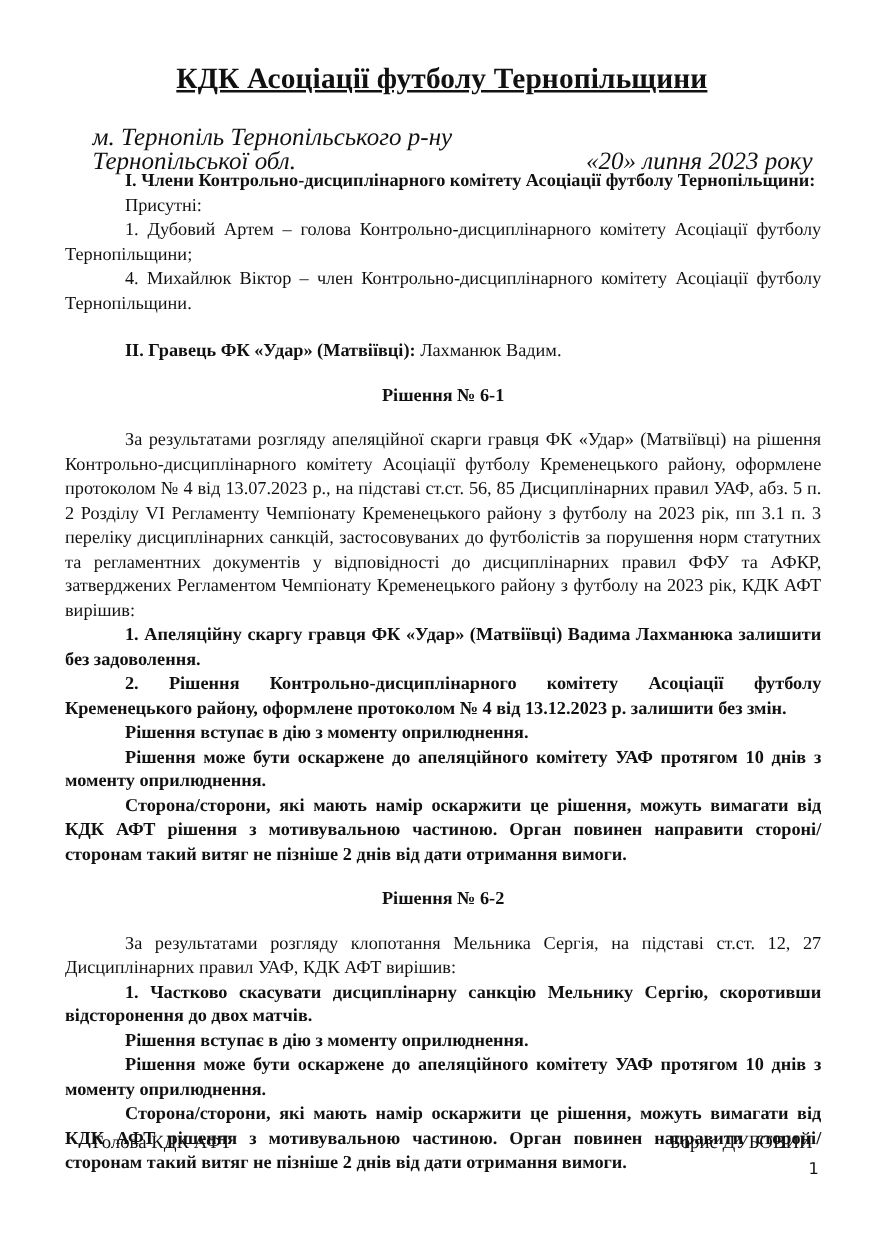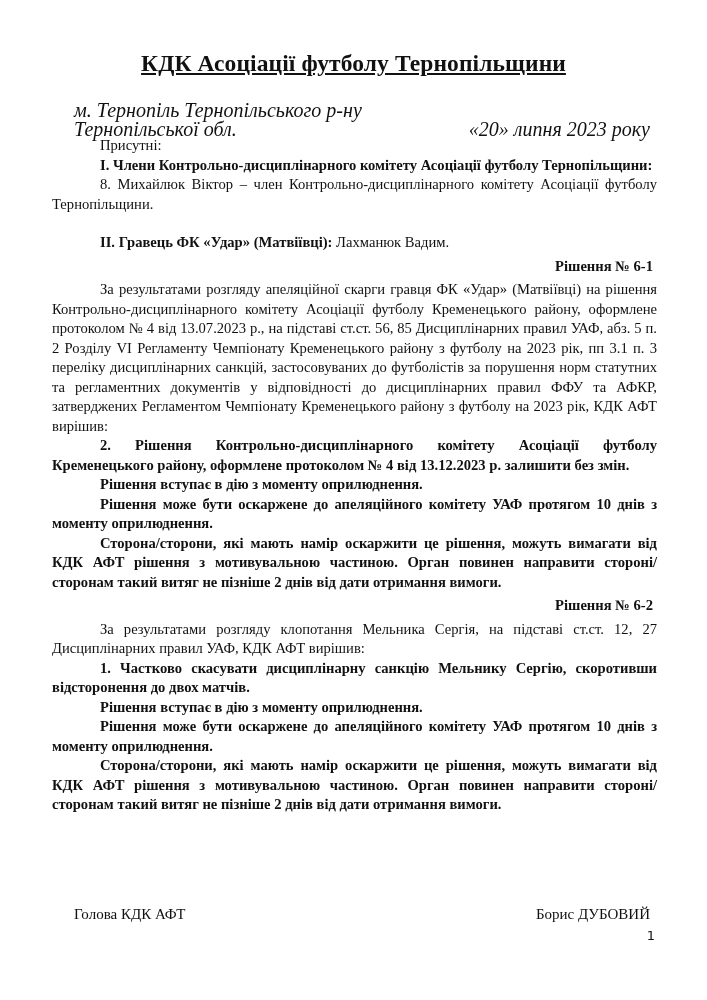--- a/index.html
+++ b/index.html
@@ -5,45 +5,47 @@
     html, body { margin: 0; padding: 0; background: #ffffff; }
     body { width: 707px; height: 1000px; position: relative; overflow: hidden;
       font-family: "Liberation Serif", "DejaVu Serif", serif; color: #111; }
     .page { position: absolute; left: 0; top: 0; width: 707px; height: 1000px; }
     .title { position: absolute; left: 0; width: 707px; top: 50px; text-align: center;
       font-size: 23.5px; font-weight: bold; text-decoration: underline; letter-spacing: 0.1px; }
     .place { position: absolute; font-style: italic; font-size: 20px; }
     .body { position: absolute; left: 52px; width: 605px; font-size: 14.6px; line-height: 19.5px; }
     .p { text-align: justify; text-indent: 48px; margin: 0; }
     .b { font-weight: bold; }
-    .center { text-align: right; text-indent: 0; font-weight: bold; margin: 4px; }
+    .center { text-align: center; text-indent: 0; font-weight: bold; margin: 16px; }
     .spacer { height: 19px; }
     .sig { position: absolute; top: 906px; font-size: 15px; font-weight: normal; }
     .pagenum { position: absolute; right: 52px; top: 928px; font-size: 13px; font-family: "DejaVu Sans", sans-serif; }
   </style>
 </head>
 <body>
 
 <div class="page">
 
   <div class="title">КДК Асоціації футболу Тернопільщини</div>
 
   <div class="place" style="left:74px; top:99px;">м. Тернопіль Тернопільського р-ну</div>
   <div class="place" style="left:74px; top:118px;text-align:center;">Тернопільської обл.</div>
   <div class="place" style="right:57px; top:118px;text-align:right;">«20» липня 2023 року</div>
 
   <div class="body" style="top:136px;">
+    <p class="p b">І. Члени Контрольно-дисциплінарного комітету Асоціації футболу Тернопільщини:</p>
     <p class="p">Присутні:</p>
-    <p class="p b">І. Члени Контрольно-дисциплінарного комітету Асоціації футболу Тернопільщини:</p>
-    <p class="p">8. Михайлюк Віктор – член Контрольно-дисциплінарного комітету Асоціації футболу Тернопільщини.</p>
+    <p class="p">1. Дубовий Артем – голова Контрольно-дисциплінарного комітету Асоціації футболу Тернопільщини;</p>
+    <p class="p">4. Михайлюк Віктор – член Контрольно-дисциплінарного комітету Асоціації футболу Тернопільщини.</p>
     <div class="spacer"></div>
     <p class="p"><span class="b">ІІ. Гравець ФК «Удар» (Матвіївці):</span><span> Лахманюк Вадим.</span></p>
 
     <p class="center">Рішення № 6-1</p>
     <p class="p">За результатами розгляду апеляційної скарги гравця ФК «Удар» (Матвіївці) на рішення Контрольно-дисциплінарного комітету Асоціації футболу Кременецького району, оформлене протоколом № 4 від 13.07.2023 р., на підставі ст.ст. 56, 85 Дисциплінарних правил УАФ, абз. 5 п. 2 Розділу VI Регламенту Чемпіонату Кременецького району з футболу на 2023 рік, пп 3.1 п. 3 переліку дисциплінарних санкцій, застосовуваних до футболістів за порушення норм статутних та регламентних документів у відповідності до дисциплінарних правил ФФУ та АФКР, затверджених Регламентом Чемпіонату Кременецького району з футболу на 2023 рік, КДК АФТ вирішив:</p>
+    <p class="p b">1. Апеляційну скаргу гравця ФК «Удар» (Матвіївці) Вадима Лахманюка залишити без задоволення.</p>
     <p class="p b">2. Рішення Контрольно-дисциплінарного комітету Асоціації футболу Кременецького району, оформлене протоколом № 4 від 13.12.2023 р. залишити без змін.</p>
     <p class="p b">Рішення вступає в дію з моменту оприлюднення.</p>
     <p class="p b">Рішення може бути оскаржене до апеляційного комітету УАФ протягом 10 днів з моменту оприлюднення.</p>
     <p class="p b">Сторона/сторони, які мають намір оскаржити це рішення, можуть вимагати від КДК АФТ рішення з мотивувальною частиною. Орган повинен направити стороні/сторонам такий витяг не пізніше 2 днів від дати отримання вимоги.</p>
 
     <p class="center">Рішення № 6-2</p>
     <p class="p">За результатами розгляду клопотання Мельника Сергія, на підставі ст.ст. 12, 27 Дисциплінарних правил УАФ, КДК АФТ вирішив:</p>
     <p class="p b">1. Частково скасувати дисциплінарну санкцію Мельнику Сергію, скоротивши відсторонення до двох матчів.</p>
     <p class="p b">Рішення вступає в дію з моменту оприлюднення.</p>
     <p class="p b">Рішення може бути оскаржене до апеляційного комітету УАФ протягом 10 днів з моменту оприлюднення.</p>

